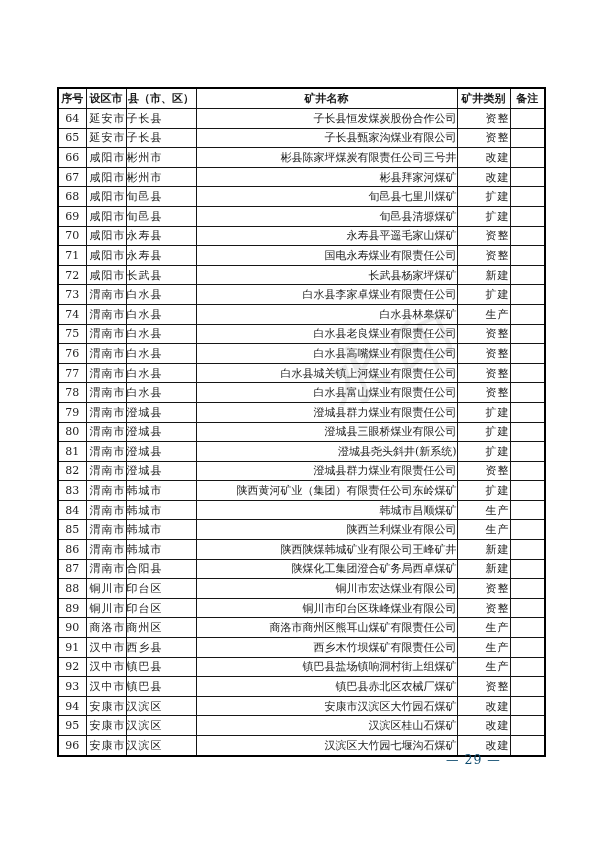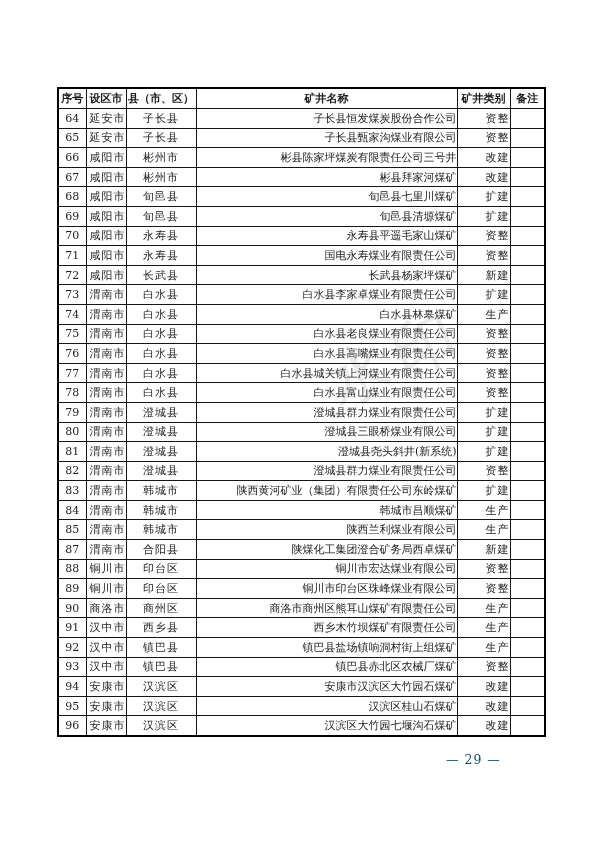--- a/index.html
+++ b/index.html
@@ -51,21 +51,21 @@
     font-size: 11px;
     height: 19px;
     text-align: center;
   }
   .minelist td {
     font-size: 11px;
     height: 18.6px;
   }
   .c-seq    { text-align: center; }
   .c-city   { text-align: right; letter-spacing: 1px; }
-  .c-county { text-align: center; letter-spacing: 1px; margin-left: 32px; }
+  .c-county { letter-spacing: 1px; margin-left: 32px; }
   .c-name   { text-align: right; padding: 0 4px; }
   .c-cat    { text-align: right; letter-spacing: 1px; }
   .c-remark { }
   .pagenum {
     position: absolute;
     left: 446px;
     top: 752px;
     font-size: 12.5px;
     letter-spacing: 1px;
     color: #0c4a6e;
@@ -269,20 +269,28 @@
         </tr>
         <tr>
           <td class="c-seq">85</td>
           <td class="c-city">渭南市</td>
           <td class="c-county">韩城市</td>
           <td class="c-name">陕西兰利煤业有限公司</td>
           <td class="c-cat">生产</td>
           <td class="c-remark"></td>
         </tr>
         <tr>
+          <td class="c-seq">86</td>
+          <td class="c-city">渭南市</td>
+          <td class="c-county">韩城市</td>
+          <td class="c-name">陕西陕煤韩城矿业有限公司王峰矿井</td>
+          <td class="c-cat">新建</td>
+          <td class="c-remark"></td>
+        </tr>
+        <tr>
           <td class="c-seq">87</td>
           <td class="c-city">渭南市</td>
           <td class="c-county">合阳县</td>
           <td class="c-name">陕煤化工集团澄合矿务局西卓煤矿</td>
           <td class="c-cat">新建</td>
           <td class="c-remark"></td>
         </tr>
         <tr>
           <td class="c-seq">88</td>
           <td class="c-city">铜川市</td>

